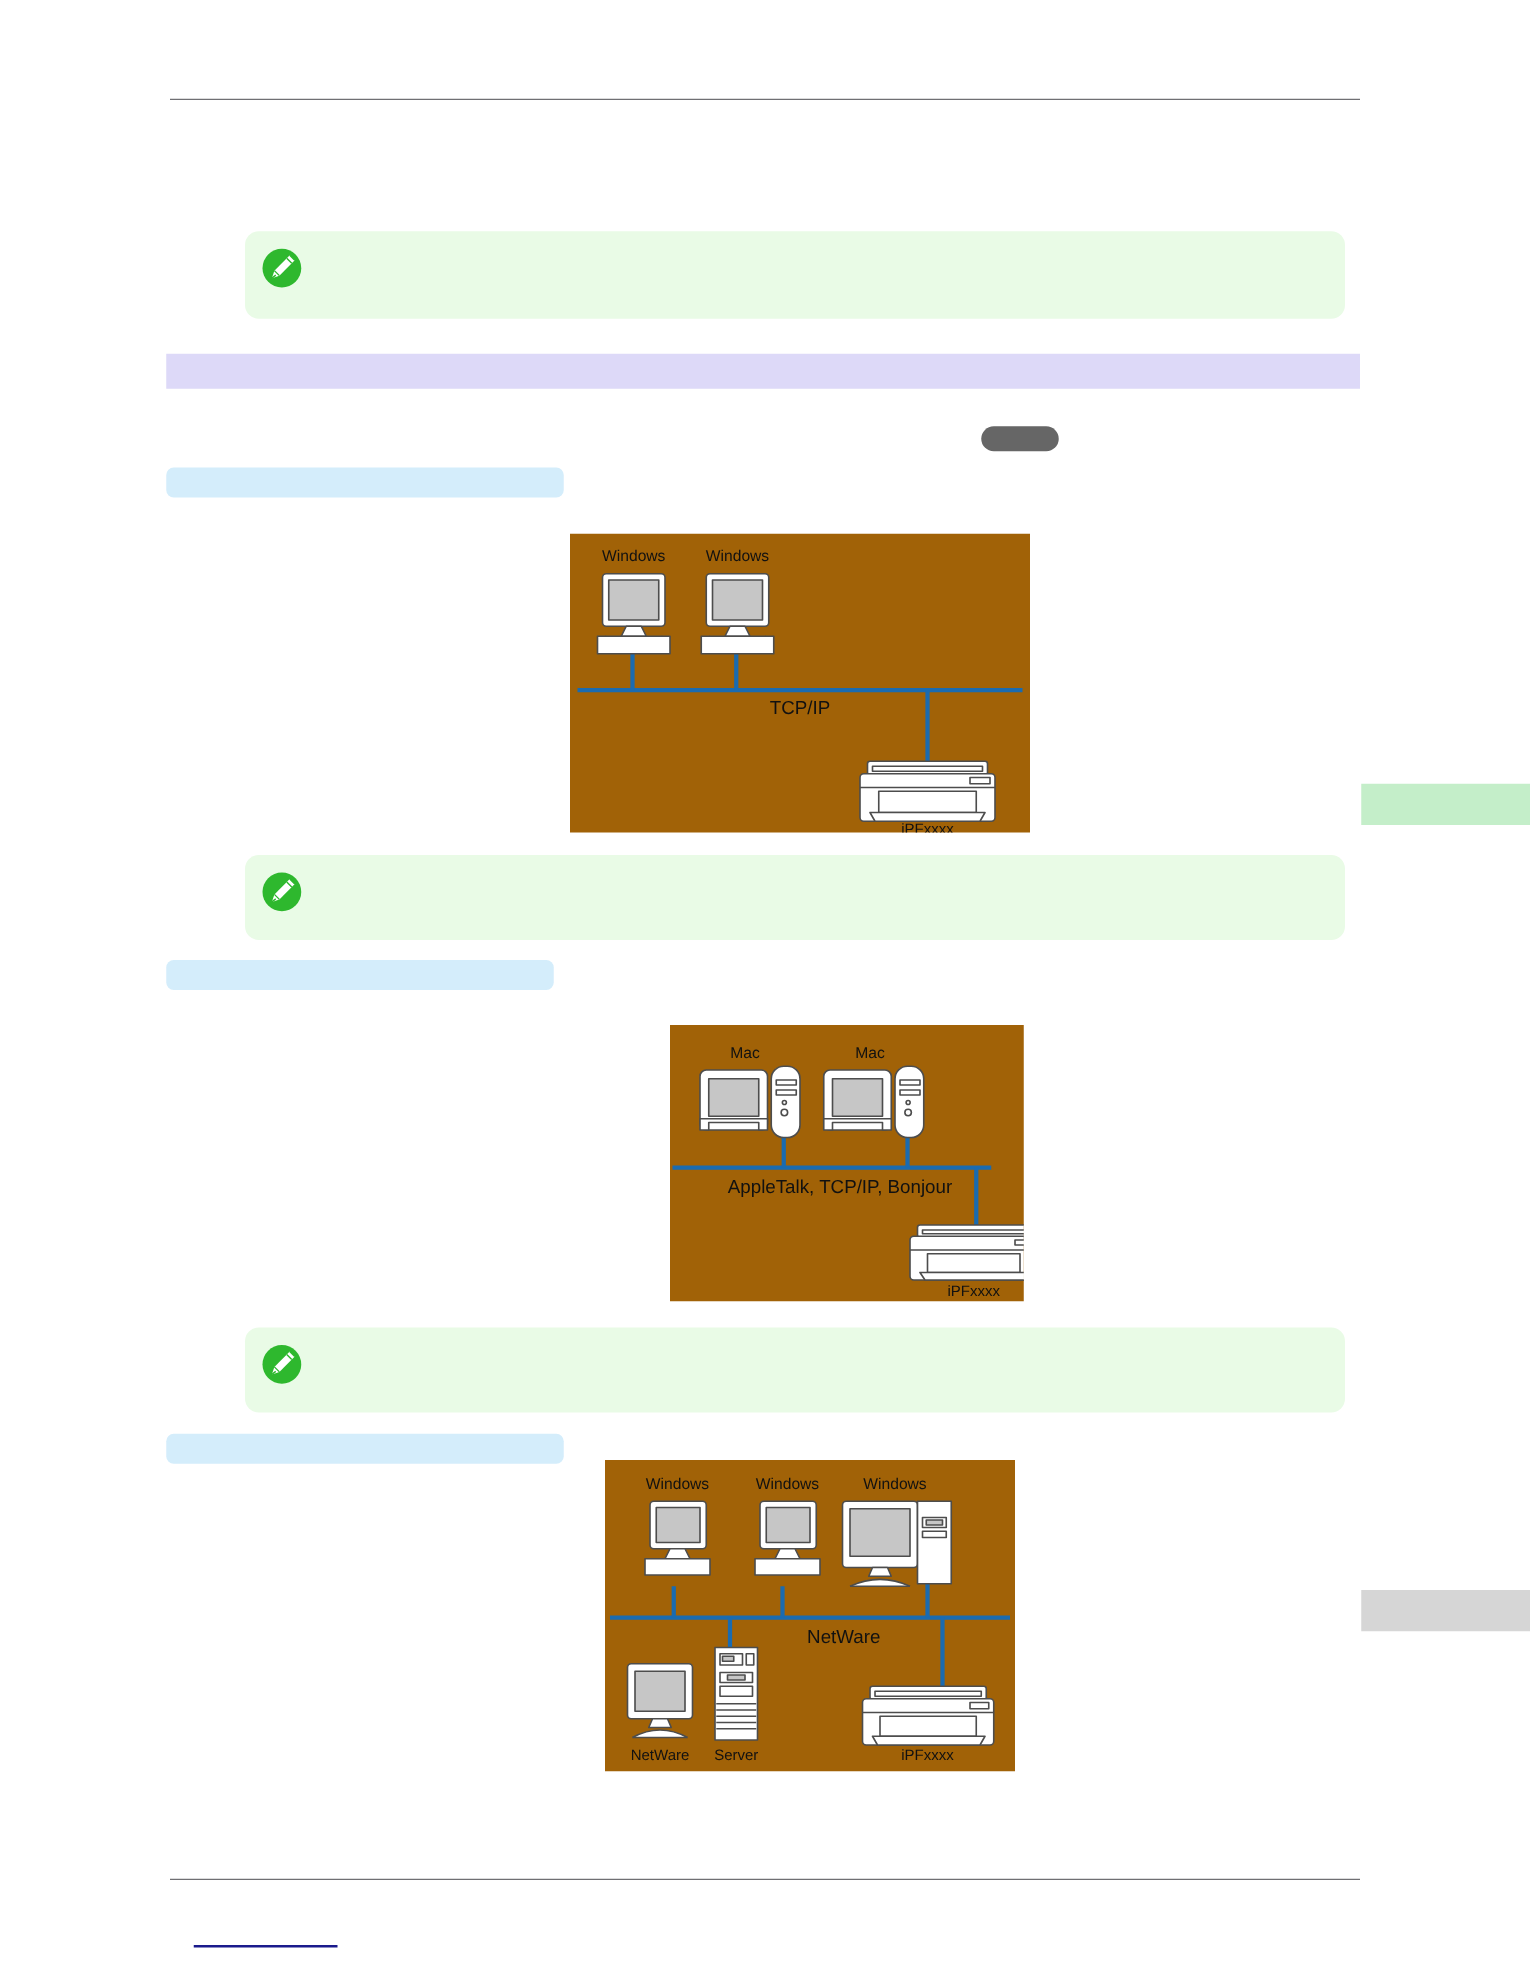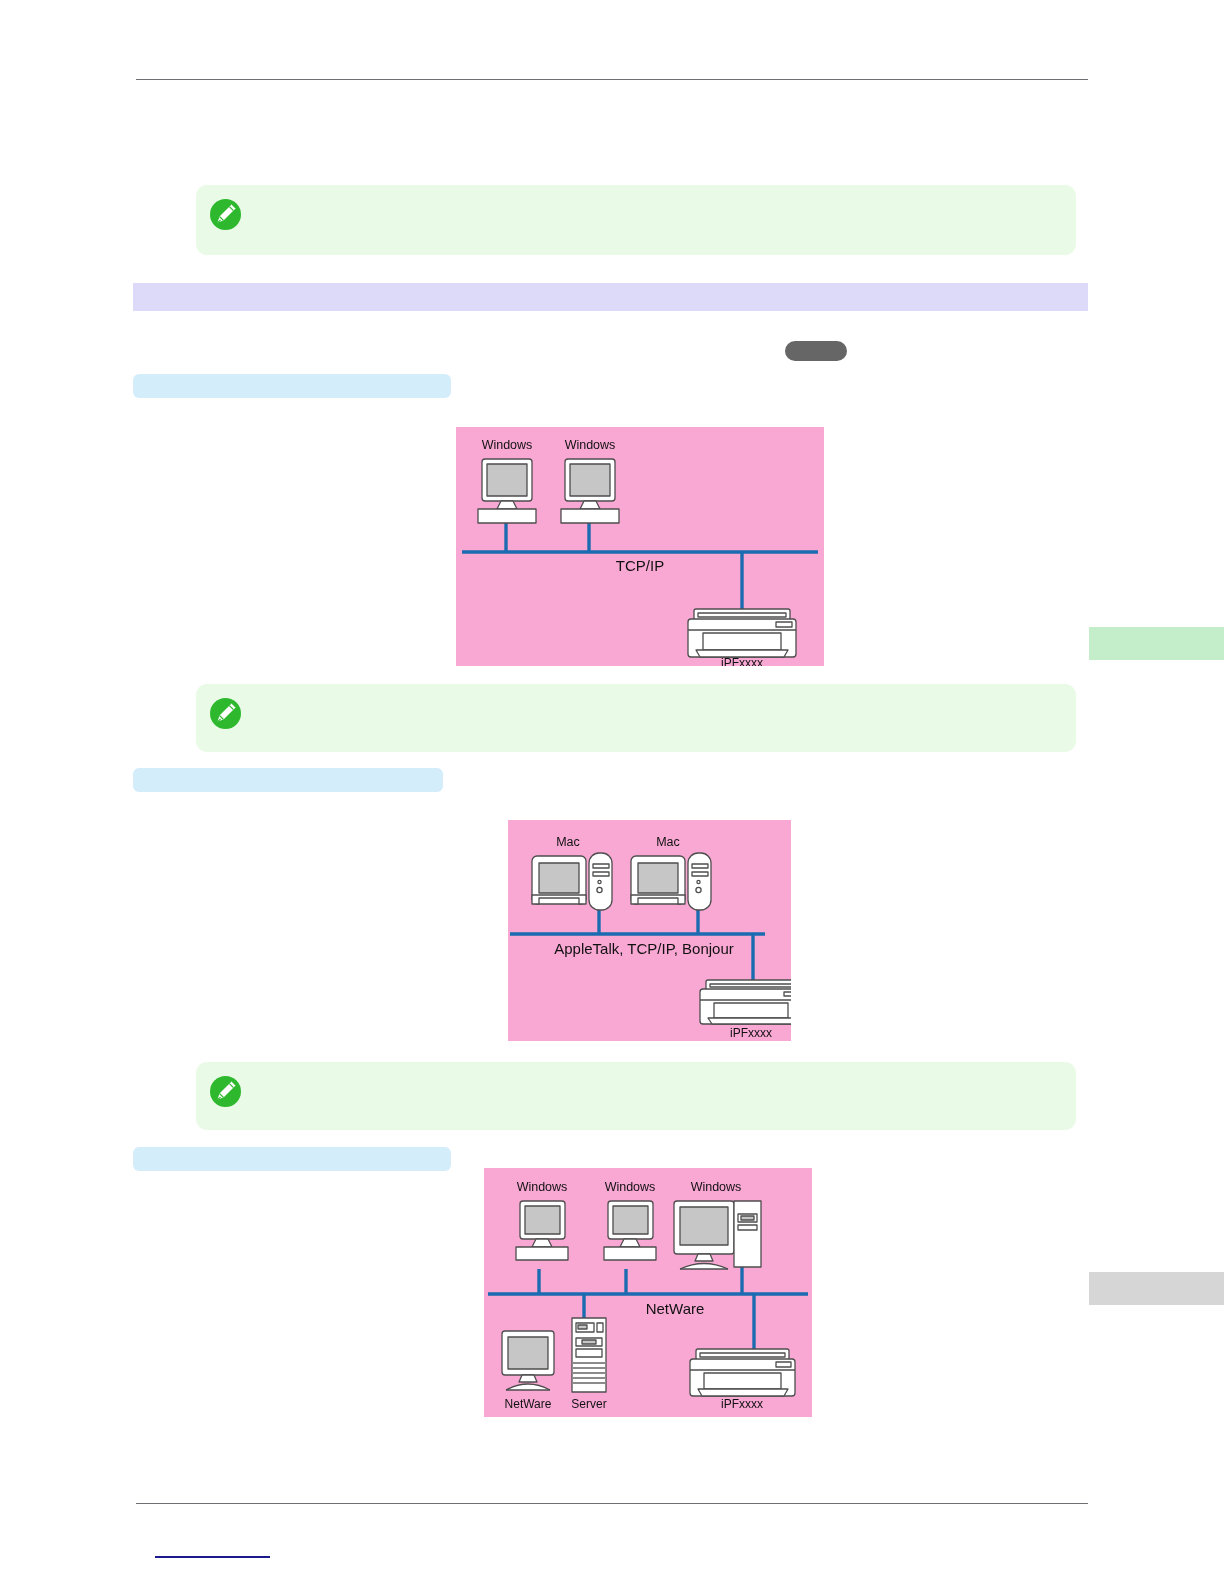--- a/index.html
+++ b/index.html
@@ -125,24 +125,24 @@
     color: #12476d;
     white-space: pre;
   }
   #section-bar-1 { top: 374px; width: 318px; }
   #section-bar-2 { top: 768px; width: 310px; }
   #section-bar-3 { top: 1147px; width: 318px; }
 
   
   .diagram {
     position: absolute;
-    background: #f9a8d4;
+    background: #a16207;
   }
   #diagram-1 { left: 456px; top: 427px; width: 368px; height: 239px; }
-  #diagram-2 { left: 508px; top: 820px; width: 283px; height: 221px; }
+  #diagram-2 { left: 536px; top: 820px; width: 283px; height: 221px; }
   #diagram-3 { left: 484px; top: 1168px; width: 328px; height: 249px; }
   .diagram svg { display: block; width: 100%; height: 100%; }
 
   
   #footer-link {
     position: absolute;
     left: 155px;
     top: 1556px;
     width: 115px;
     height: 2px;

